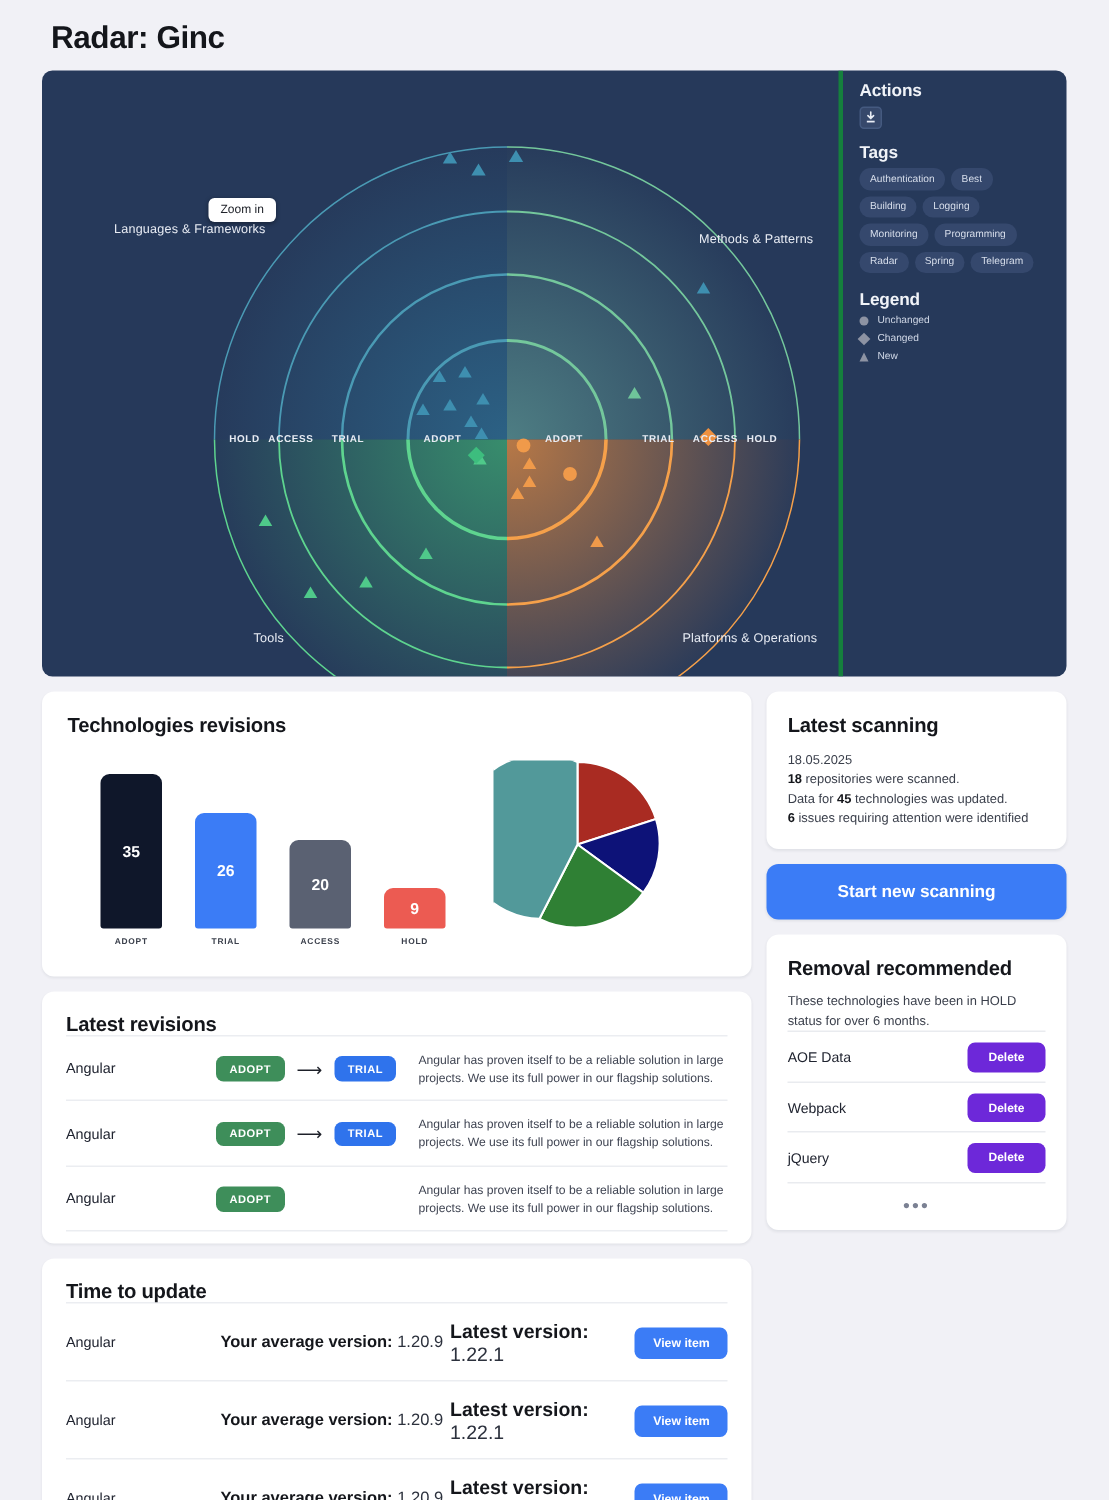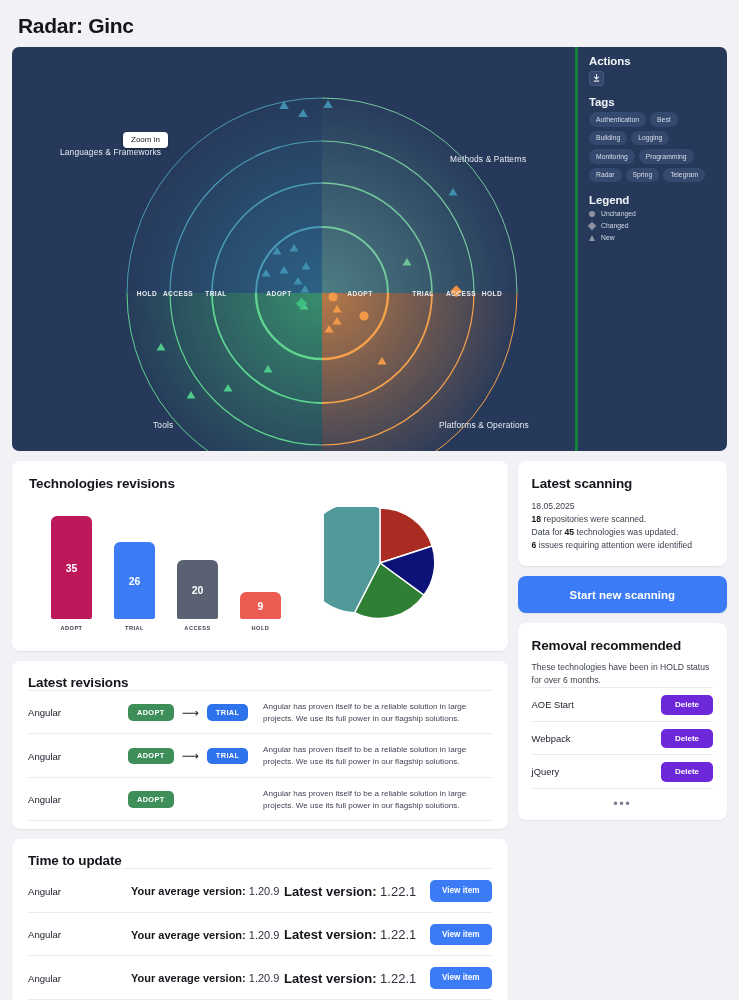--- a/index.html
+++ b/index.html
@@ -4,21 +4,21 @@
 <style>
   * { box-sizing: border-box; margin: 0; padding: 0; }
   html, body {
     width: 739px;
     height: 1000px;
     background: #f1f1f6;
     font-family: "Liberation Sans", sans-serif;
     color: #111318;
     overflow: hidden;
   }
-  .page { width: 739px; height: 828px; position: relative; padding: 0 12px; }
+  .page { width: 739px; height: 828px; position: relative; padding: 0 28px; }
 
   
   .page-title {
     font-size: 21px;
     font-weight: bold;
     letter-spacing: -0.3px;
     padding: 14px 0 9px 6px;
     color: #14161b;
   }
 
@@ -420,21 +420,21 @@
 
   <div class="cols">
 
     <div class="col-left">
 
       <div class="card stats-card">
         <div class="card-title">Technologies revisions</div>
         <div class="stats-body">
           <div class="bars">
             <div class="bar-col">
-              <div class="bar" style="height:103px;background:#be185d;margin-top:32px;">35</div>
+              <div class="bar" style="height:103px;background:#0f172a;margin-top:32px;">35</div>
               <div class="bar-cap">ADOPT</div>
             </div>
             <div class="bar-col">
               <div class="bar" style="height:77px;background:#3b7cf6;">26</div>
               <div class="bar-cap">TRIAL</div>
             </div>
             <div class="bar-col">
               <div class="bar" style="height:59px;background:#5a6172;">20</div>
               <div class="bar-cap">ACCESS</div>
             </div>
@@ -530,21 +530,21 @@
         </div>
       </div>
 
       <button class="scan-btn">Start new scanning</button>
 
       <div class="card rem-card">
         <div class="card-title">Removal recommended</div>
         <div class="rem-sub">These technologies have been in HOLD status for over 6 months.</div>
 
         <div class="rem-row">
-          <span class="rem-name">AOE Start</span>
+          <span class="rem-name">AOE Data</span>
           <button class="del-btn">Delete</button>
         </div>
         <div class="rem-row">
           <span class="rem-name">Webpack</span>
           <button class="del-btn">Delete</button>
         </div>
         <div class="rem-row rem-last">
           <span class="rem-name">jQuery</span>
           <button class="del-btn">Delete</button>
         </div>

